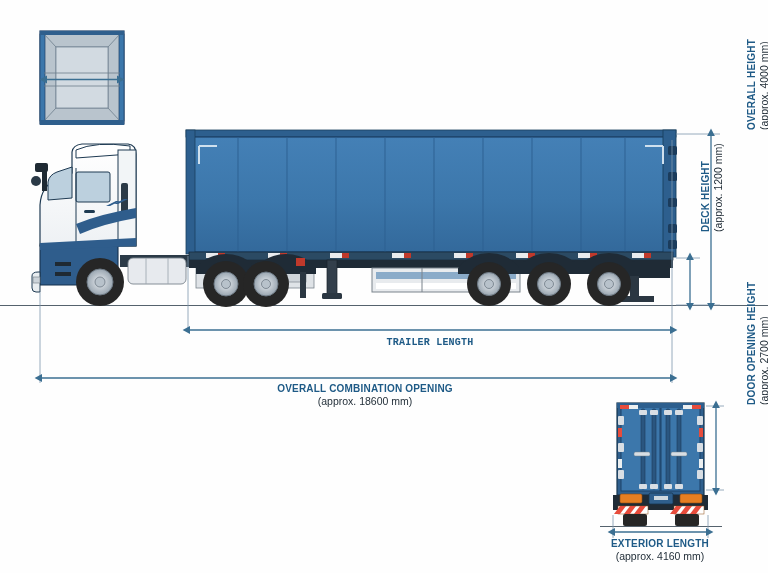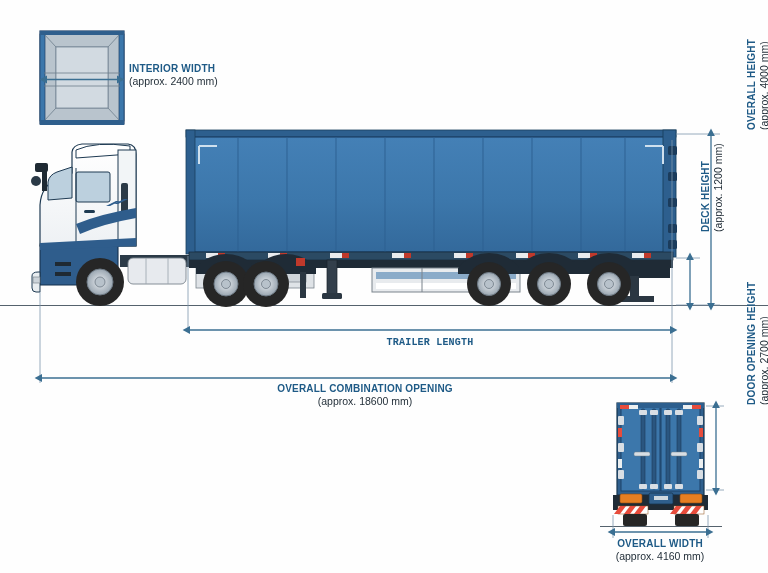--- a/index.html
+++ b/index.html
@@ -336,24 +336,20 @@
     <line x1="706" y1="490" x2="724" y2="490"></line>
     <line x1="613" y1="515" x2="613" y2="538"></line>
     <line x1="708" y1="515" x2="708" y2="538"></line>
   </g>
 
   <line x1="716" y1="408" x2="716" y2="488" stroke="#3b6f92" stroke-width="1.3" marker-start="url(#arrL)" marker-end="url(#arrR)"></line>
 
   <line x1="615" y1="532" x2="706" y2="532" stroke="#3b6f92" stroke-width="1.3" marker-start="url(#arrL)" marker-end="url(#arrR)"></line>
 </svg>
 
-<div class="label" style="left:129px;top:63px;">
-  <div class="lbl-title">INTERIOR WIDTH</div>
-  <div class="lbl-sub">(approx. 2400 mm)</div>
-</div>
 
 <div class="vert-block" style="left:746px;top:130px;height:0;">
   <div class="lbl-title">OVERALL HEIGHT</div>
   <div class="lbl-sub">(approx. 4000 mm)</div>
 </div>
 
 <div class="vert-block" style="left:700px;top:232px;height:0;">
   <div class="lbl-title">DECK HEIGHT</div>
   <div class="lbl-sub">(approx. 1200 mm)</div>
 </div>
@@ -366,17 +362,17 @@
   <div class="lbl-title">OVERALL COMBINATION OPENING</div>
   <div class="lbl-sub">(approx. 18600 mm)</div>
 </div>
 
 <div class="vert-block" style="left:746px;top:405px;height:0;">
   <div class="lbl-title">DOOR OPENING HEIGHT</div>
   <div class="lbl-sub">(approx. 2700 mm)</div>
 </div>
 
 <div class="label center" style="left:590px;top:538px;width:140px;">
-  <div class="lbl-title">OVERALL WIDTH</div>
+  <div class="lbl-title">EXTERIOR LENGTH</div>
   <div class="lbl-sub">(approx. 4160 mm)</div>
 </div>
 
 </div>
 
 </body></html>

